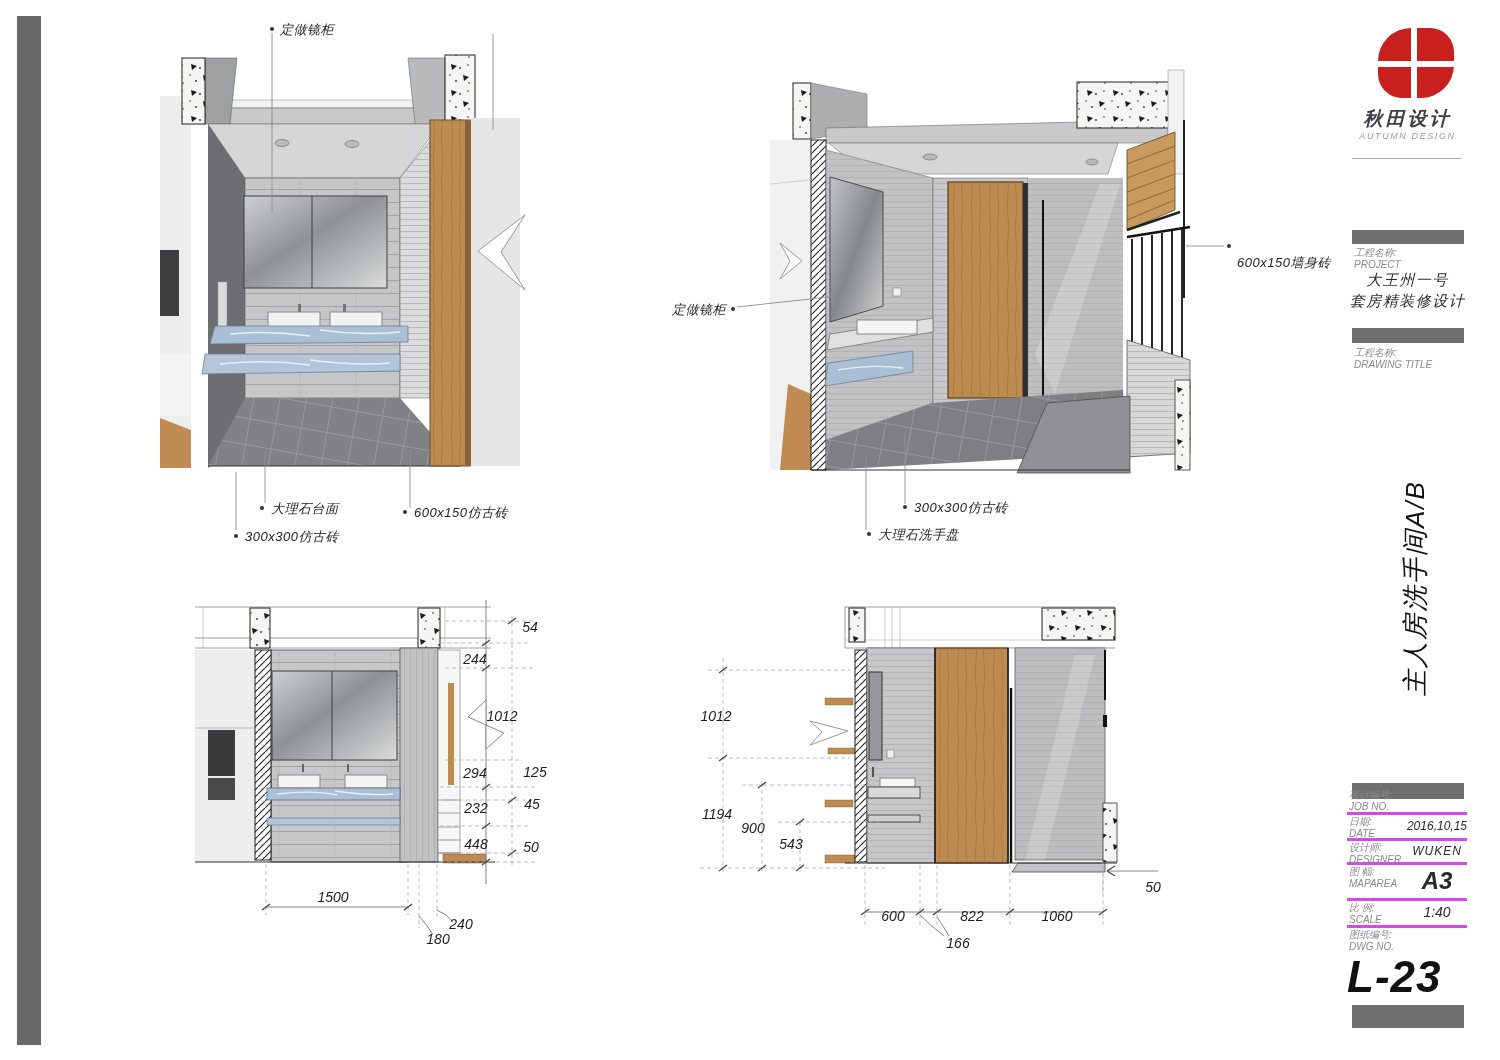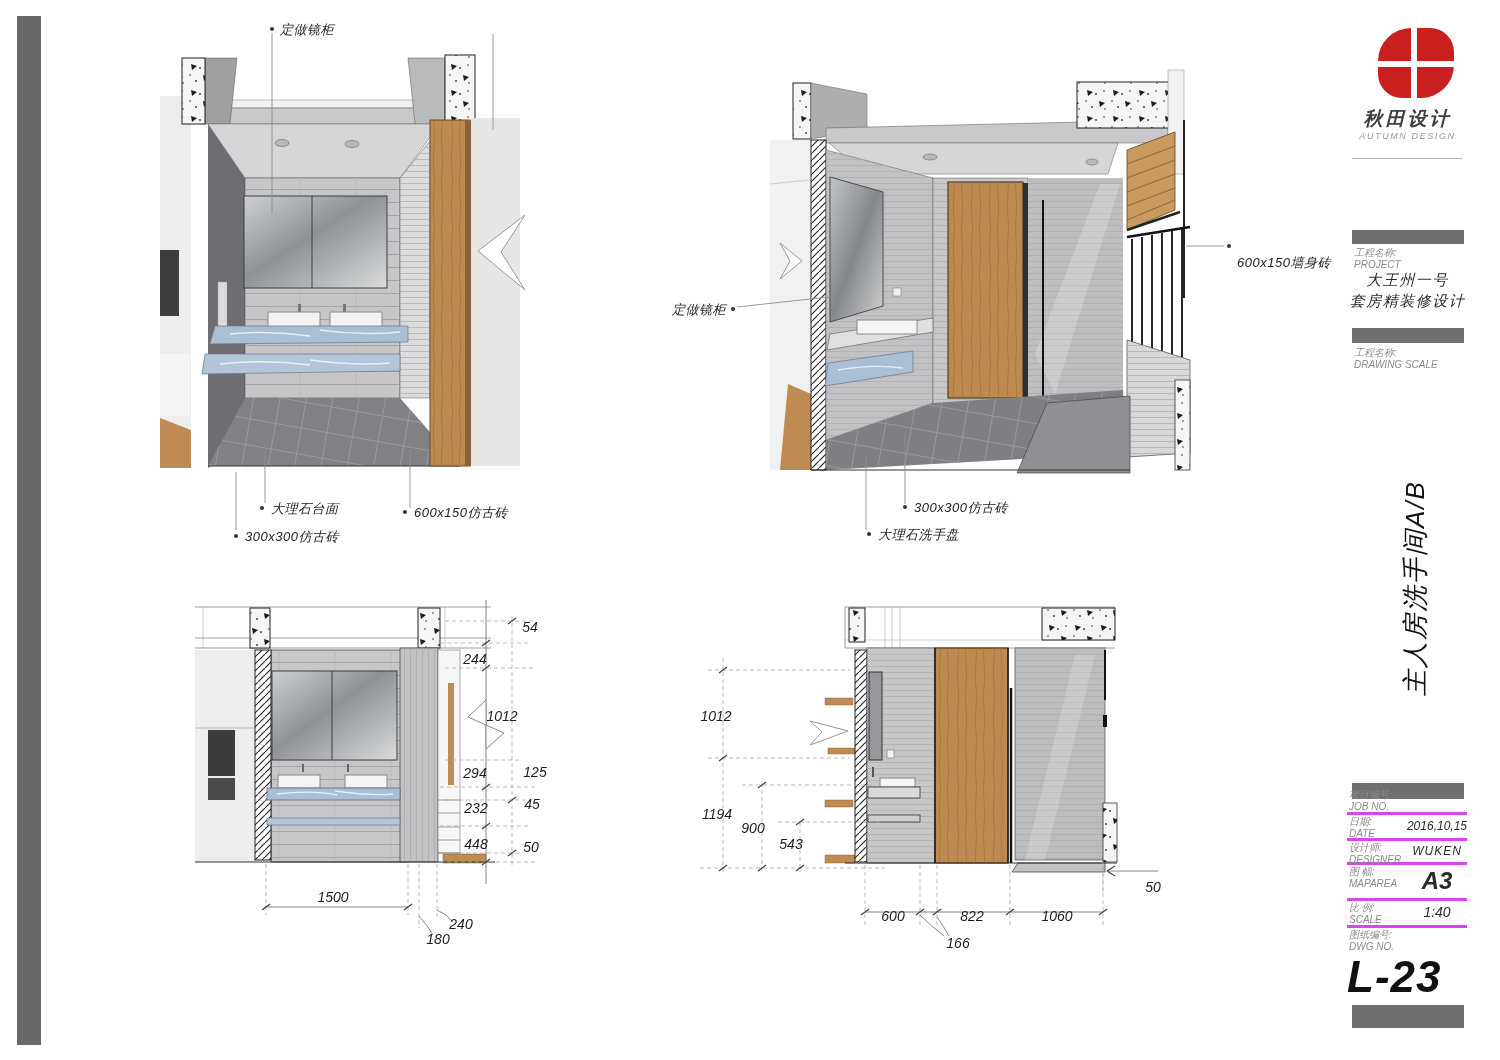--- a/index.html
+++ b/index.html
@@ -412,21 +412,21 @@
   <div class="abs lbl" style="left:1352px;top:247px;position:fixed"></div>
   <div class="lbl abs" style="left:9px;top:247px">
     <div>工程名称:</div>
     <div>PROJECT</div>
   </div>
   <div class="proj-name" style="top:271px">大王州一号</div>
   <div class="proj-name" style="top:292px">套房精装修设计</div>
   <div class="sb-bar" style="top:328px;height:15px"></div>
   <div class="lbl abs" style="left:9px;top:347px">
     <div>工程名称:</div>
-    <div>DRAWING SCALE</div>
+    <div>DRAWING TITLE</div>
   </div>
   <div class="sb-bar" style="top:783px;height:16px"></div>
   <div class="sb-bar" style="top:1005px;height:23px"></div>
 </div>
 
 <div class="vtitle">主人房洗手间A/B</div>
 
 <div class="trow" style="top:786px;height:26px">
   <div class="tl lbl">
         <div>项目编号:</div>

